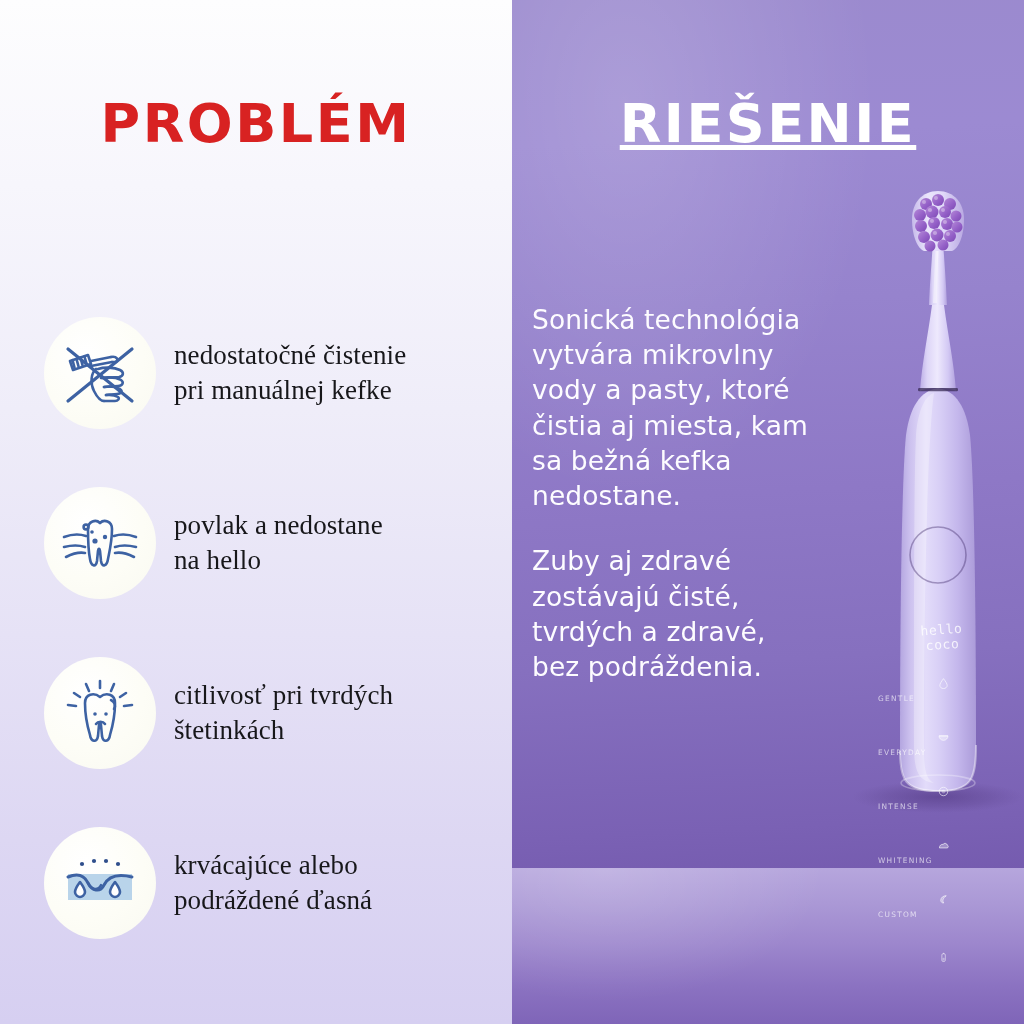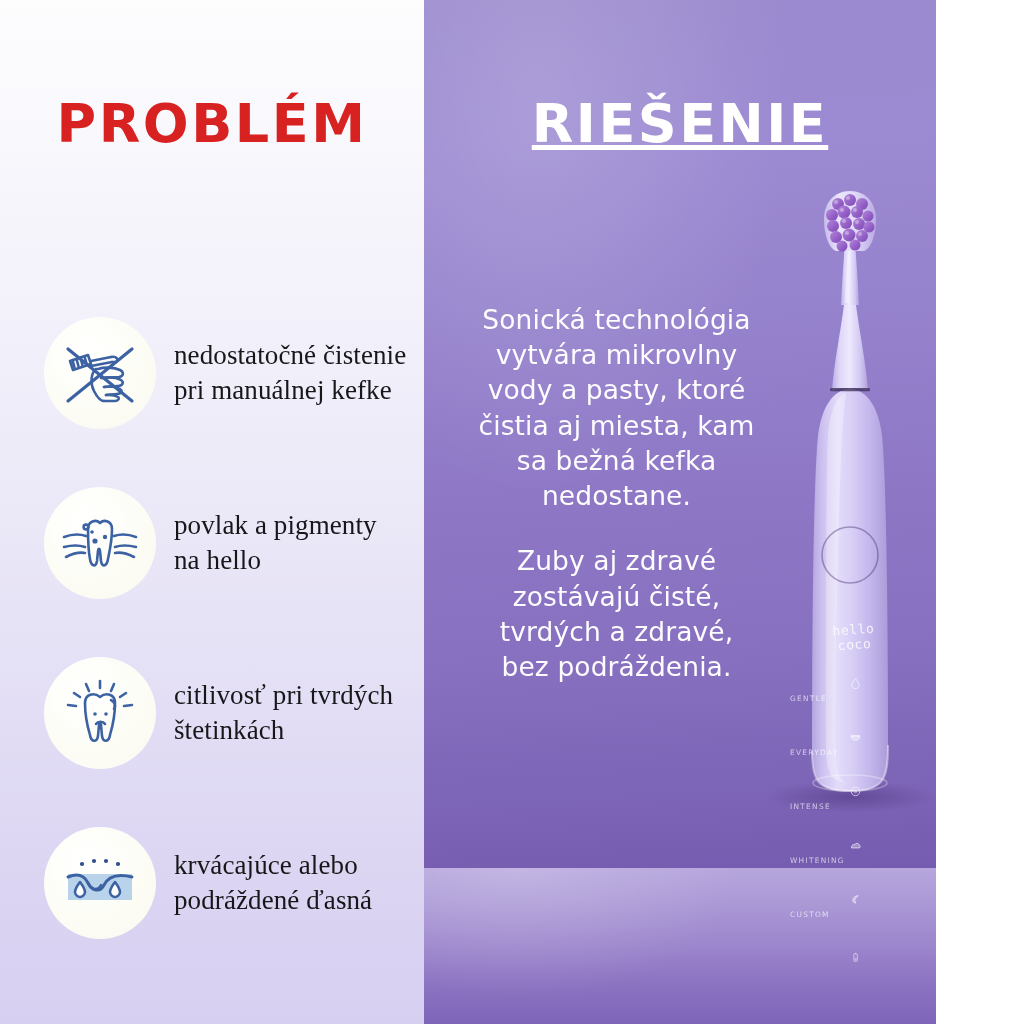--- a/index.html
+++ b/index.html
@@ -9,21 +9,21 @@
     overflow:hidden;
     position:relative;
     background:#fff;
   }
 
   #page { position:absolute; inset:0; display:flex; }
 
   
   .panel-left {
     position:relative;
-    width:424px; height:1024px;
+    width:512px; height:1024px;
     background:linear-gradient(180deg,
        #fdfdfe 0%,
        #f7f6fc 18%,
        #efedf9 40%,
        #e6e2f6 62%,
        #ddd7f3 82%,
        #d6cff1 100%);
     overflow:hidden;
   }
 
@@ -113,21 +113,20 @@
     color:#ffffff;
     font-family:"DejaVu Sans", sans-serif;
     z-index:5;
     text-decoration:underline;
   }
 
   .copy-block {
     position:absolute;
     left:20px; top:302px;
     width:345px;
-    text-align:center;
     color:#fdfcff;
     font-family:"DejaVu Sans", sans-serif;
     font-size:26.5px;
     line-height:1.33;
     letter-spacing:0.1px;
     z-index:5;
   }
   .copy-block p + p { margin-top:30px; }
   .copy-block p span { display:block; white-space:nowrap; }
 
@@ -224,21 +223,21 @@
 
             <path d="M30 28 C30 20 38 18 42 22 C46 18 54 20 54 28 C54 40 52 48 50 58 C49 65 44 67 43 60 L42 50 C41.6 47 40.4 47 40 50 L39 60 C38 67 33 65 32 58 C30 48 30 40 30 28 Z"></path>
 
             <circle cx="37" cy="40" r="2.6" fill="#3d62a3" stroke="none"></circle>
             <circle cx="47" cy="36" r="2.2" fill="#3d62a3" stroke="none"></circle>
             <circle cx="34" cy="31" r="1.8" fill="#3d62a3" stroke="none"></circle>
             <circle cx="28" cy="26" r="2.4"></circle>
           </svg>
         </div>
         <div class="problem-text">
-          <span>povlak a pigmenty</span>
+          <span>povlak a nedostane</span>
           <span>na hello</span>
         </div>
       </div>
 
       <div class="problem-item">
         <div class="icon-circle">
           <svg width="84" height="84" viewBox="0 0 84 84" fill="none" stroke="#3d62a3" stroke-width="2.6" stroke-linecap="round" stroke-linejoin="round">
 
             <path d="M42 10 L42 17"></path>
             <path d="M28 13 L31 20"></path>

